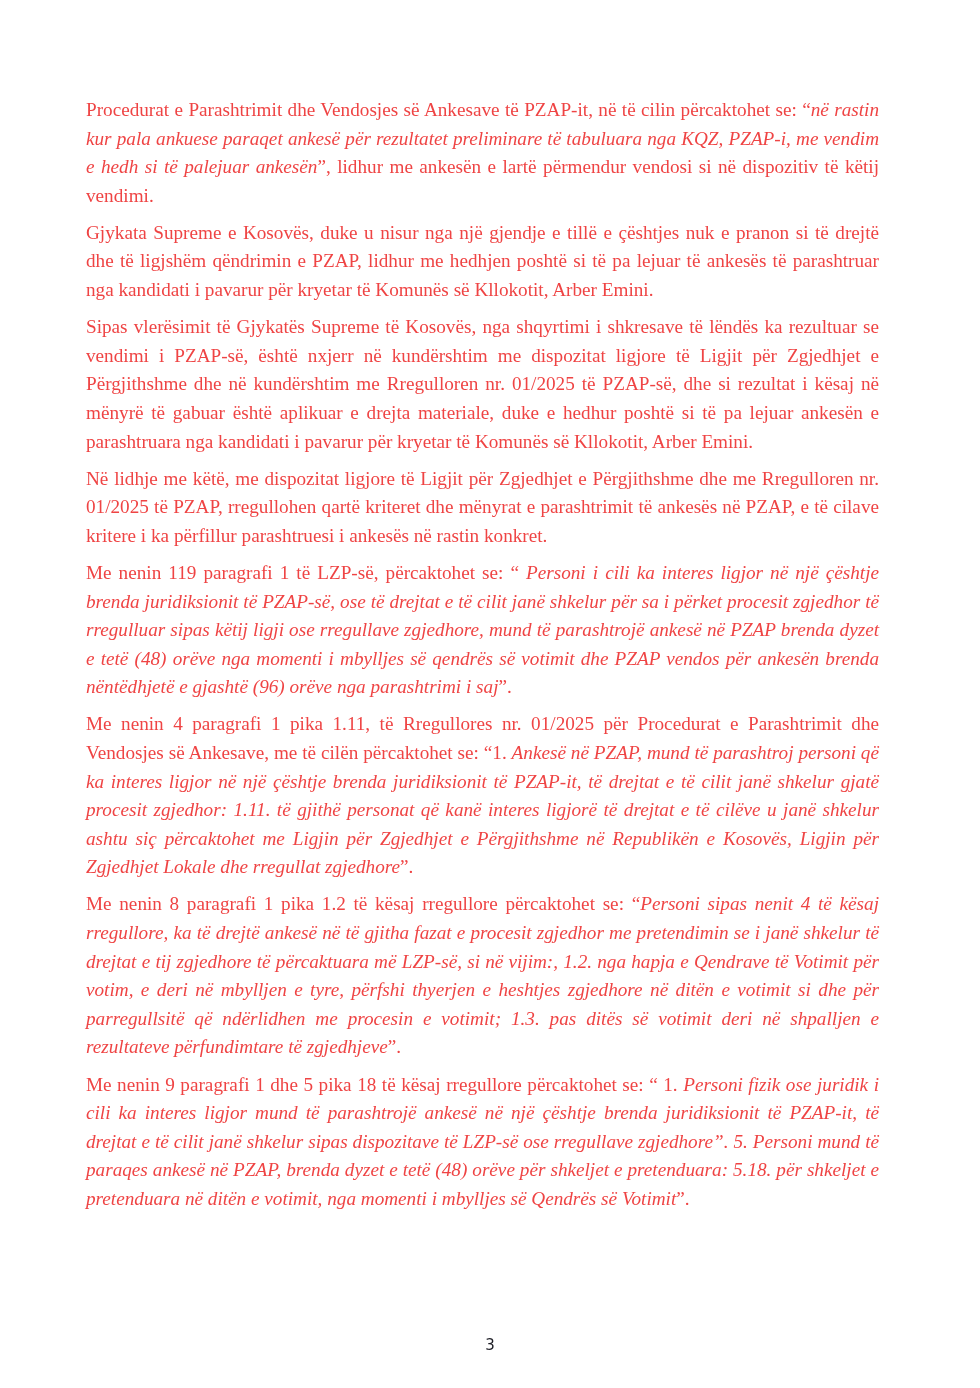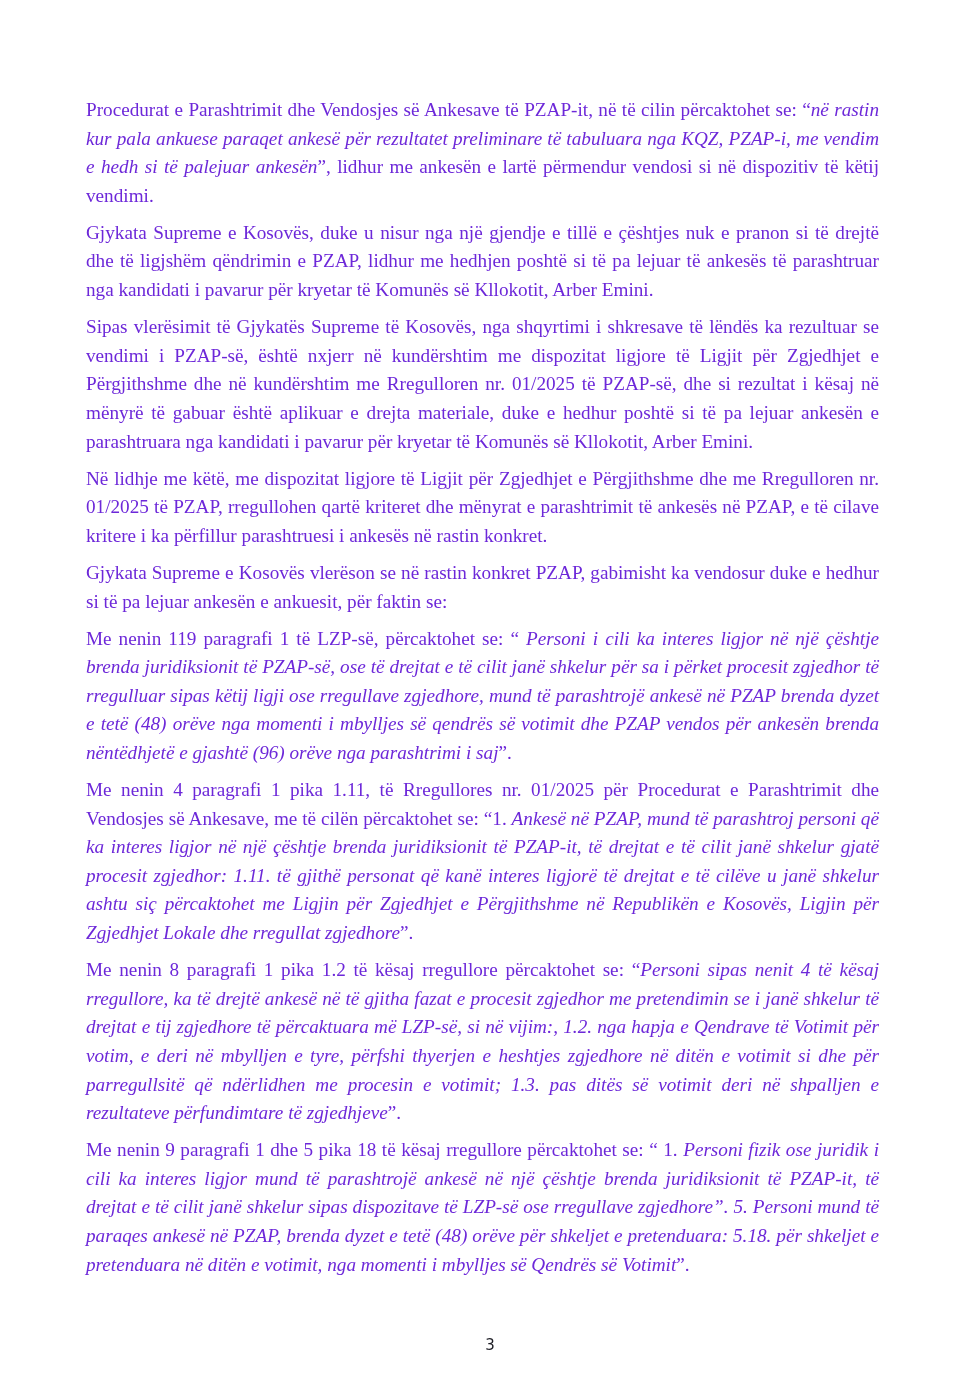--- a/index.html
+++ b/index.html
@@ -1,38 +1,37 @@
 <!DOCTYPE html>
 <html><head>
 <meta charset="utf-8">
 <style>
   html, body { margin: 0; padding: 0; background: #ffffff; }
   body { width: 980px; height: 1388px; position: relative; overflow: hidden; }
   .page {
     position: absolute; left: 86px; top: 96px; width: 793px;
     font-family: "Liberation Serif", serif;
-    font-size: 19.2px; line-height: 28.6px; color: #6d28d9;
+    font-size: 19.2px; line-height: 28.6px; color: #ef4444;
     text-align: justify;
   }
   .para { margin: 0 0 8.5px 0; }
   .para i { font-style: italic; }
   .page-number {
     position: absolute; left: 0; width: 980px; top: 1336px;
     text-align: center; font-family: "DejaVu Sans", sans-serif;
     font-size: 15px; color: #1c1c24;
   }
 </style>
 </head>
 <body>
 
 <div class="page">
   <p class="para"><span>Procedurat e Parashtrimit dhe Vendosjes së Ankesave të PZAP-it, në të cilin përcaktohet se: “</span><i>në rastin kur pala ankuese paraqet ankesë për rezultatet preliminare të tabuluara nga KQZ, PZAP-i, me vendim e hedh si të palejuar ankesën</i><span>”, lidhur me ankesën e lartë përmendur vendosi si në dispozitiv të këtij vendimi.</span></p>
   <p class="para"><span>Gjykata Supreme e Kosovës, duke u nisur nga një gjendje e tillë e çështjes nuk e pranon si të drejtë dhe të ligjshëm qëndrimin e PZAP, lidhur me hedhjen poshtë si të pa lejuar të ankesës të parashtruar nga kandidati i pavarur për kryetar të Komunës së Kllokotit, Arber Emini.</span></p>
   <p class="para"><span>Sipas vlerësimit të Gjykatës Supreme të Kosovës, nga shqyrtimi i shkresave të lëndës ka rezultuar se vendimi i PZAP-së, është nxjerr në kundërshtim me dispozitat ligjore të Ligjit për Zgjedhjet e Përgjithshme dhe në kundërshtim me Rregulloren nr. 01/2025 të PZAP-së, dhe si rezultat i kësaj në mënyrë të gabuar është aplikuar e drejta materiale, duke e hedhur poshtë si të pa lejuar ankesën e parashtruara nga kandidati i pavarur për kryetar të Komunës së Kllokotit, Arber Emini.</span></p>
   <p class="para"><span>Në lidhje me këtë, me dispozitat ligjore të Ligjit për Zgjedhjet e Përgjithshme dhe me Rregulloren nr. 01/2025 të PZAP, rregullohen qartë kriteret dhe mënyrat e parashtrimit të ankesës në PZAP, e të cilave kritere i ka përfillur parashtruesi i ankesës në rastin konkret.</span></p>
-  <p class="para"><span>Gjykata Supreme e Kosovës vlerëson se në rastin konkret PZAP, gabimisht ka vendosur duke e hedhur si të pa lejuar ankesën e ankuesit, për faktin se:</span></p>
   <p class="para"><span>Me nenin 119 paragrafi 1 të LZP-së, përcaktohet se: “ </span><i>Personi i cili ka interes ligjor në një çështje brenda juridiksionit të PZAP-së, ose të drejtat e të cilit janë shkelur për sa i përket procesit zgjedhor të rregulluar sipas këtij ligji ose rregullave zgjedhore, mund të parashtrojë ankesë në PZAP brenda dyzet e tetë (48) orëve nga momenti i mbylljes së qendrës së votimit dhe PZAP vendos për ankesën brenda nëntëdhjetë e gjashtë (96) orëve nga parashtrimi i saj</i><span>”.</span></p>
   <p class="para"><span>Me nenin 4 paragrafi 1 pika 1.11, të  Rregullores nr. 01/2025 për Procedurat e Parashtrimit dhe Vendosjes së Ankesave, me të cilën përcaktohet se: “1. </span><i>Ankesë në PZAP, mund të parashtroj personi që ka interes ligjor në një çështje brenda juridiksionit të PZAP-it, të drejtat e të cilit janë shkelur gjatë procesit zgjedhor: 1.11. të gjithë personat që kanë interes ligjorë të drejtat e të cilëve u janë shkelur ashtu siç përcaktohet me Ligjin për Zgjedhjet e Përgjithshme në Republikën e Kosovës, Ligjin për Zgjedhjet Lokale dhe rregullat zgjedhore</i><span>”.</span></p>
   <p class="para"><span>Me nenin 8 paragrafi 1 pika 1.2 të kësaj rregullore përcaktohet se: “</span><i>Personi sipas nenit 4 të kësaj rregullore, ka të drejtë ankesë në të gjitha fazat e procesit zgjedhor me pretendimin se i janë shkelur të drejtat e tij zgjedhore të përcaktuara më LZP-së, si në vijim:, 1.2. nga hapja e Qendrave të Votimit për votim, e deri në mbylljen e tyre, përfshi thyerjen e heshtjes zgjedhore në ditën e votimit si dhe për parregullsitë që ndërlidhen me procesin e votimit; 1.3. pas ditës së votimit deri në shpalljen e rezultateve përfundimtare të zgjedhjeve</i><span>”.</span></p>
   <p class="para"><span>Me nenin 9 paragrafi 1  dhe 5 pika 18  të kësaj rregullore përcaktohet se: “ 1. </span><i>Personi fizik ose juridik i cili ka interes ligjor mund të parashtrojë ankesë në një çështje brenda juridiksionit të PZAP-it, të drejtat e të cilit janë shkelur sipas dispozitave të LZP-së ose rregullave zgjedhore”. 5. Personi mund të paraqes ankesë në PZAP, brenda dyzet e tetë (48) orëve për shkeljet e pretenduara: 5.18. për shkeljet e pretenduara në ditën e votimit, nga momenti i mbylljes së Qendrës së Votimit</i><span>”.</span></p>
 </div>
 
 <div class="page-number">3</div>
 
 </body></html>

